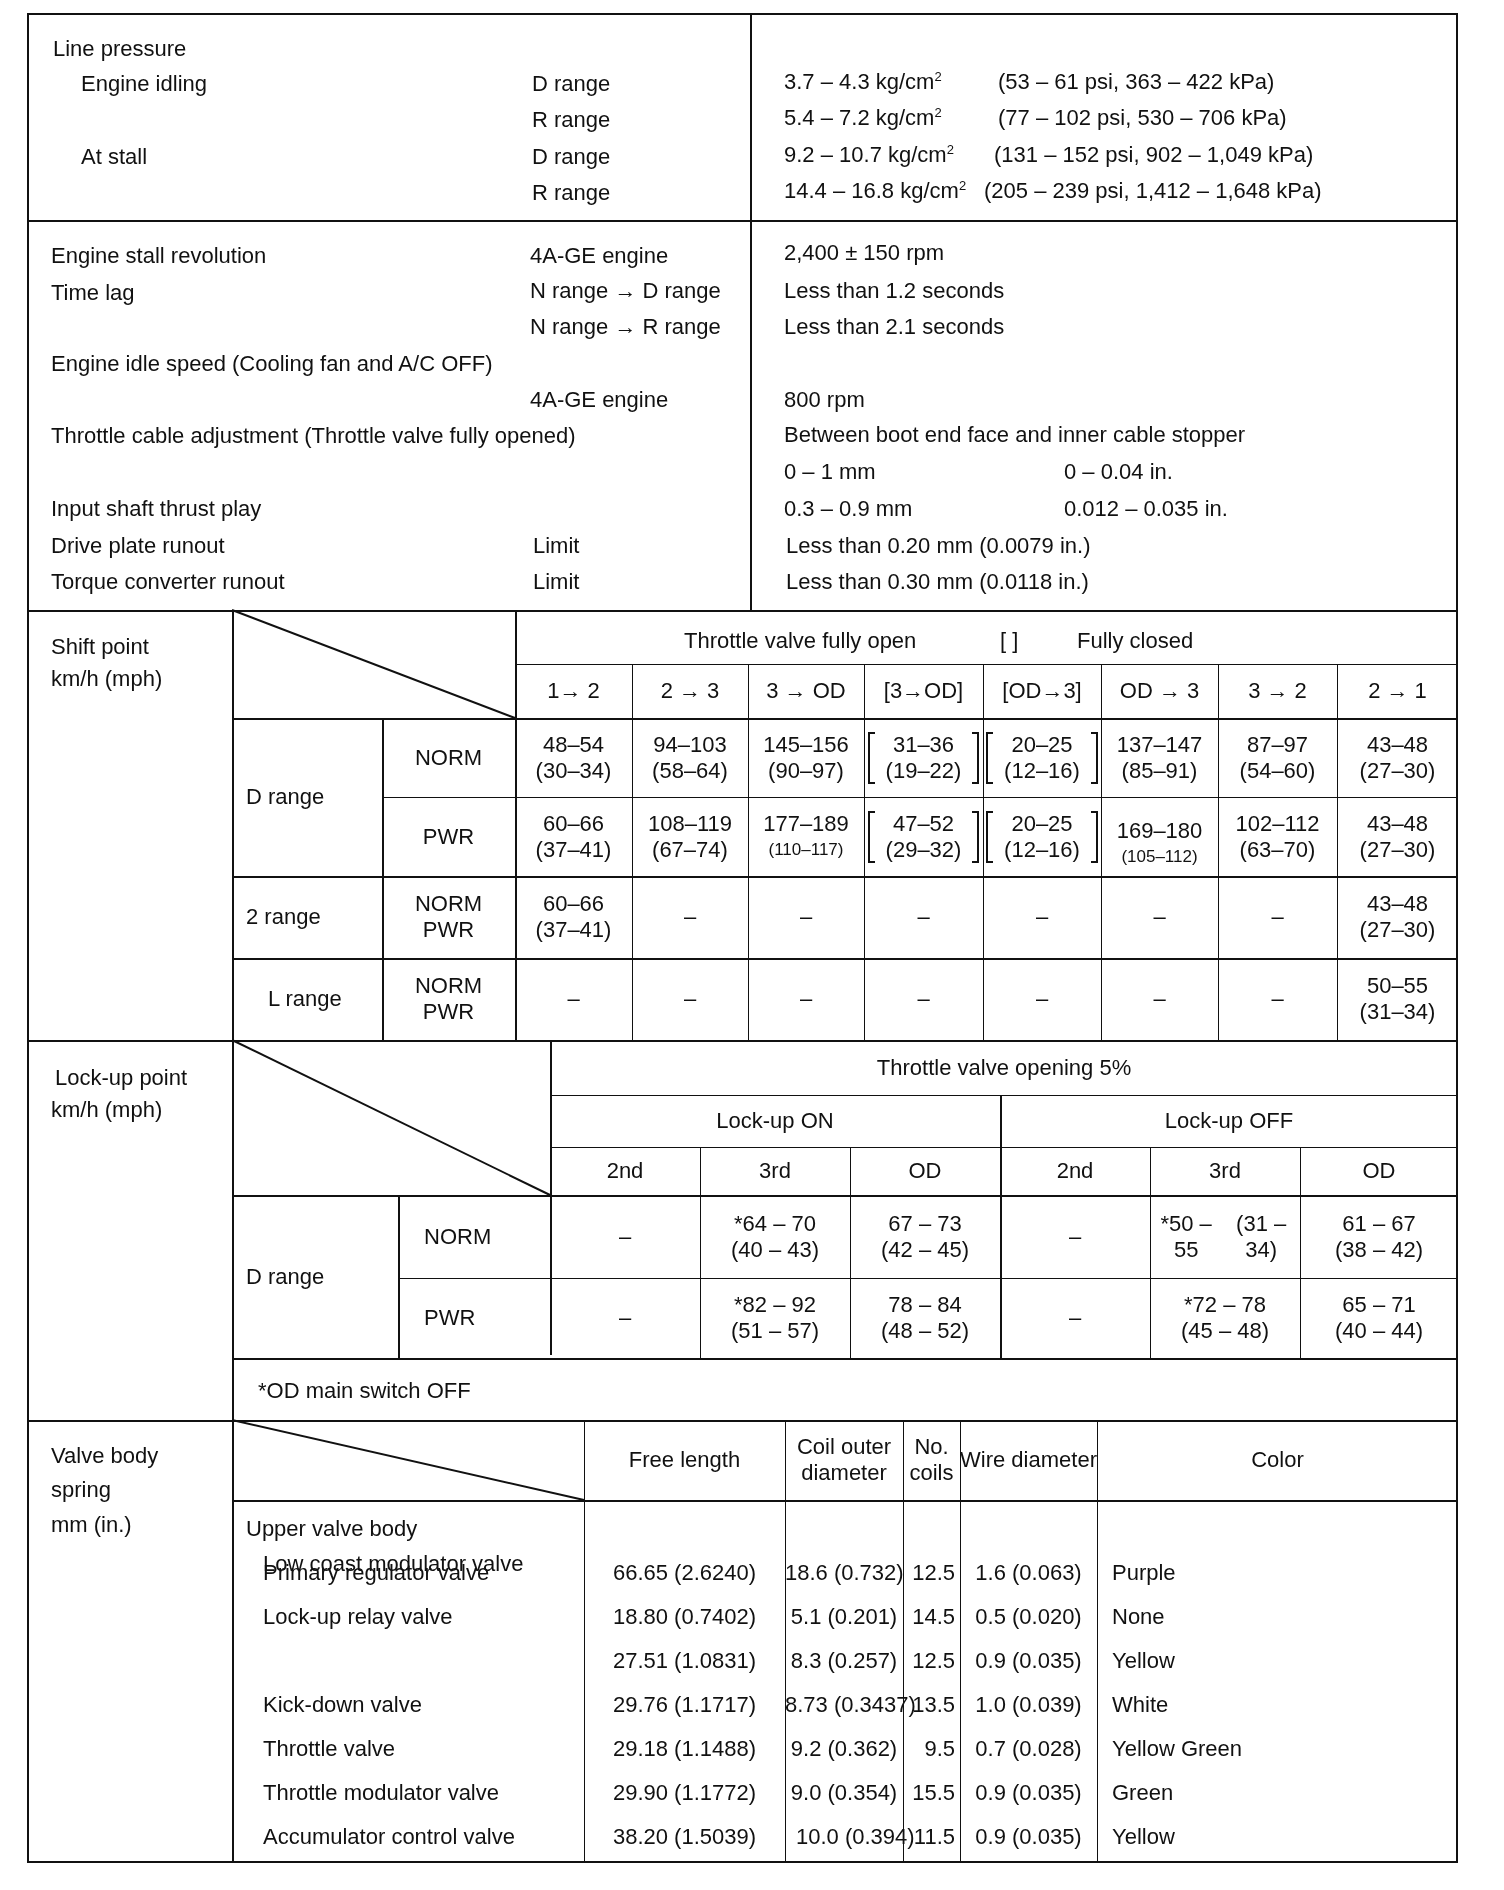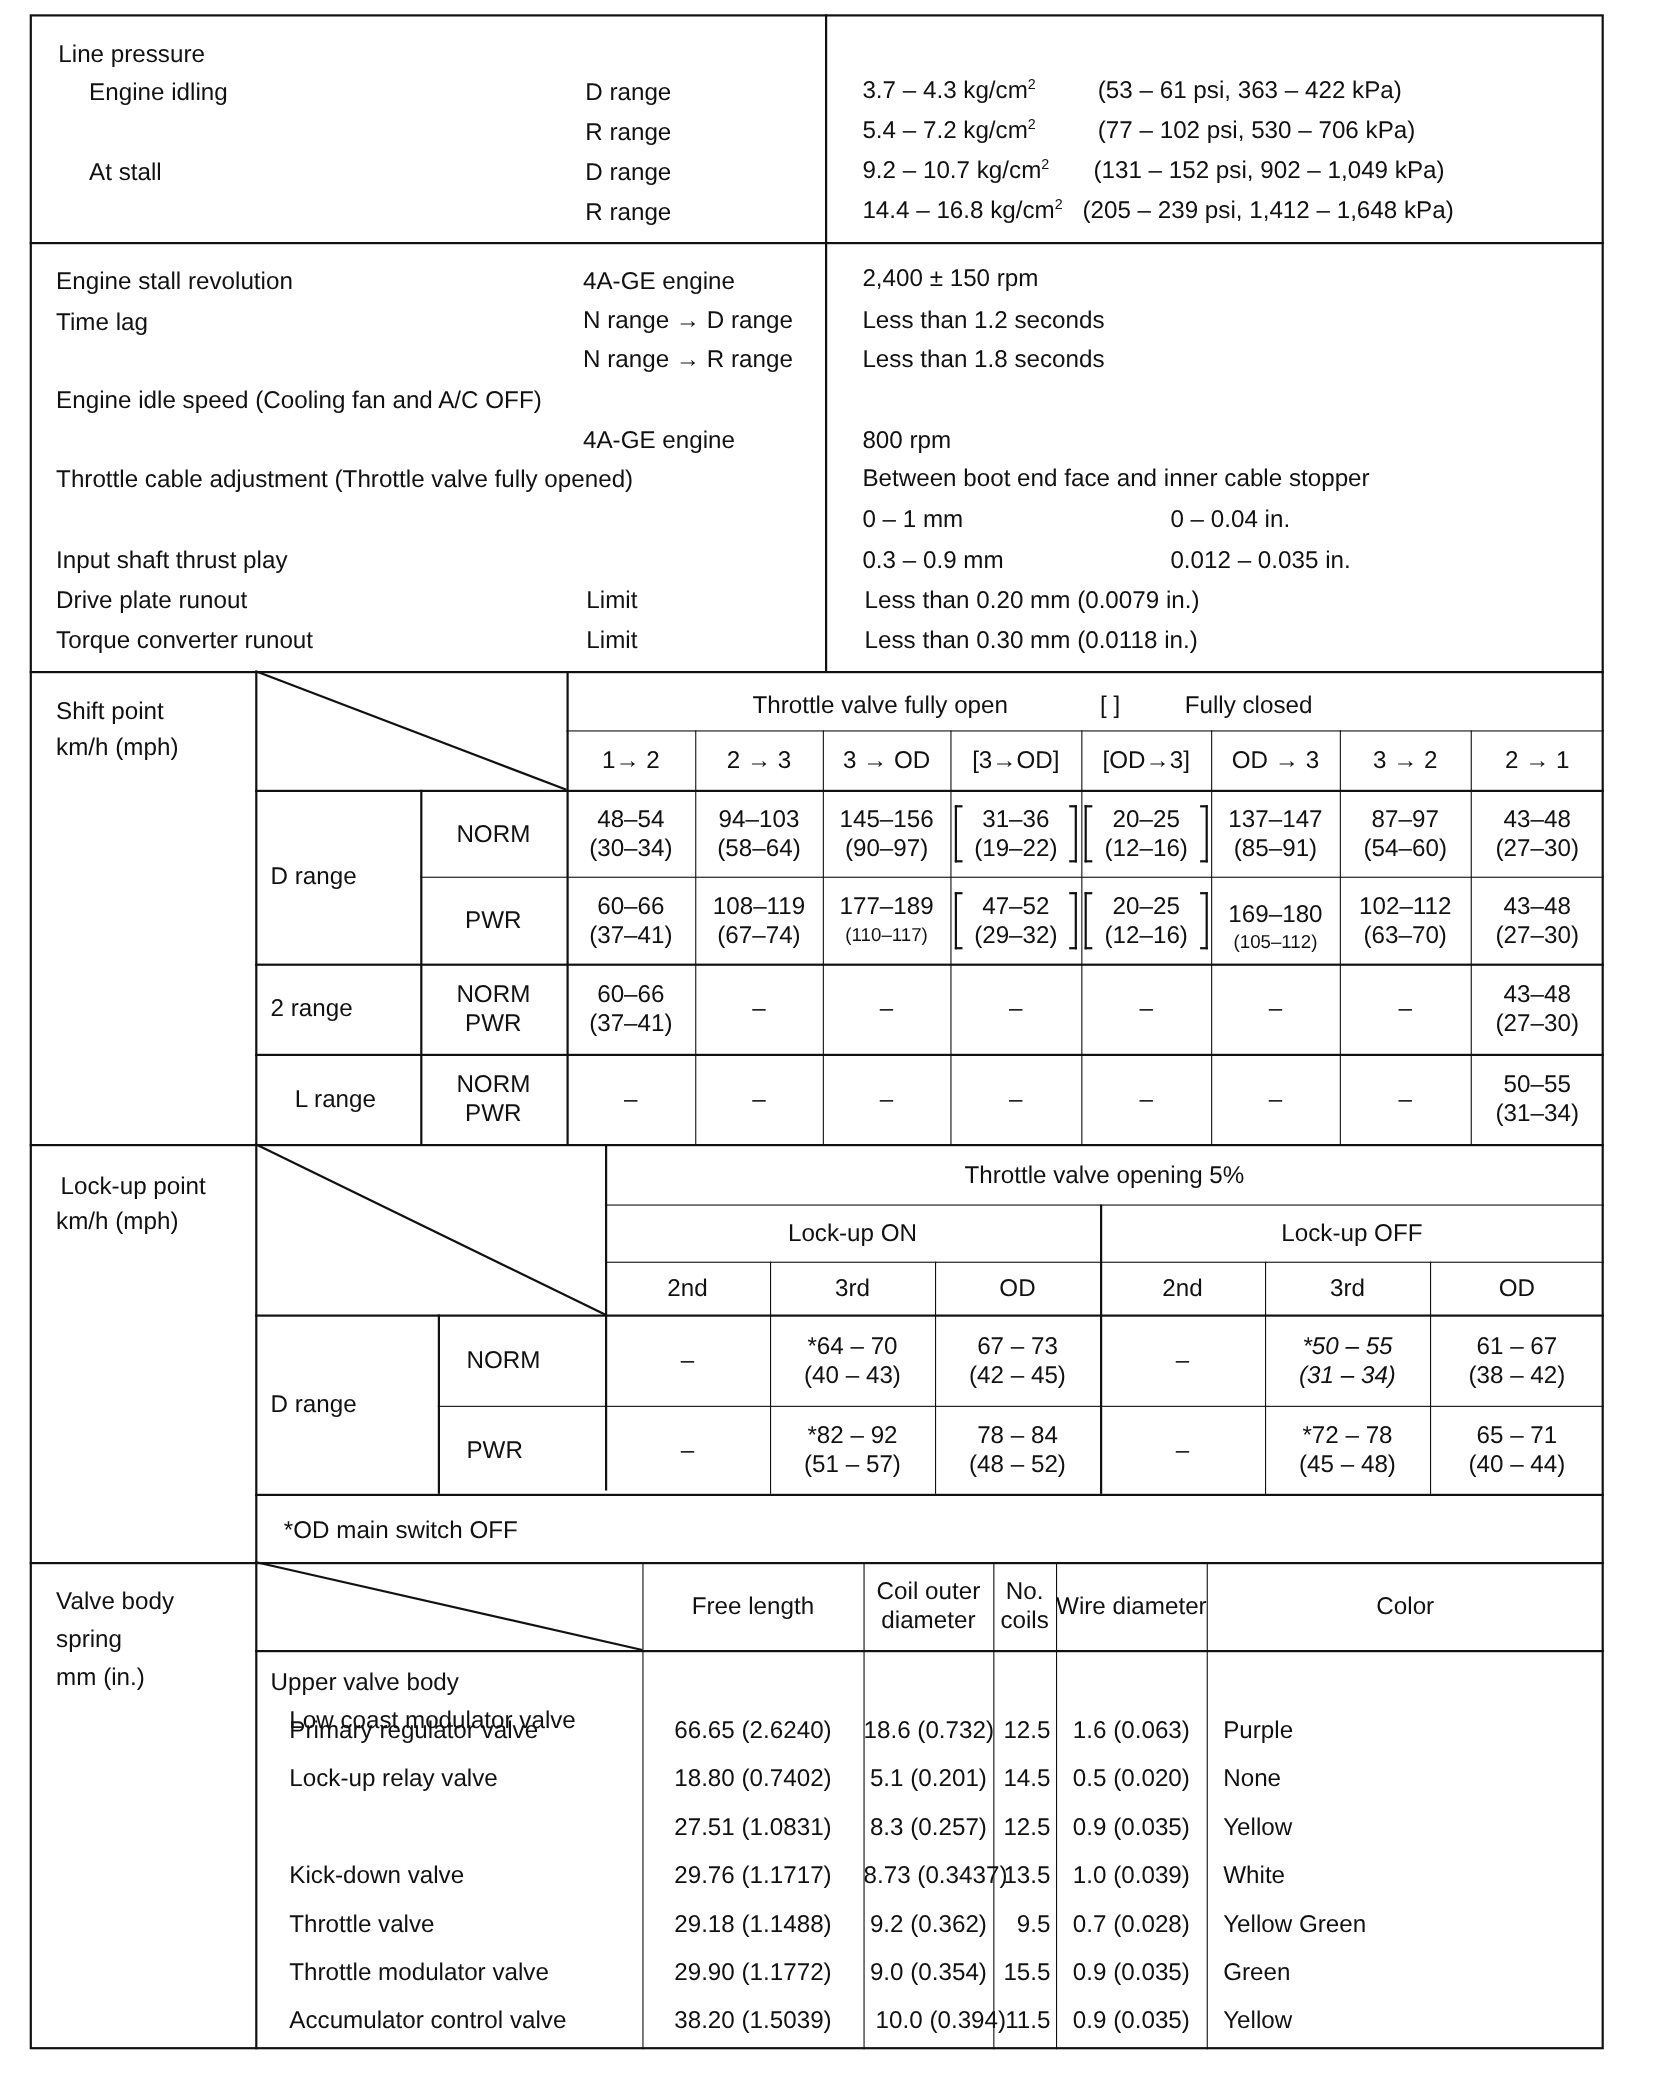--- a/index.html
+++ b/index.html
@@ -50,21 +50,21 @@
 
 <div class="abs t" style="left:51px; top:243px;">Engine stall revolution</div>
 <div class="abs t" style="left:530px; top:243px;">4A-GE engine</div>
 <div class="abs t" style="left:784px; top:240px;">2,400 ± 150 rpm</div>
 
 <div class="abs t" style="left:51px; top:280px;">Time lag</div>
 <div class="abs t" style="left:530px; top:278px;">N range → D range</div>
 <div class="abs t" style="left:784px; top:278px;">Less than 1.2 seconds</div>
 
 <div class="abs t" style="left:530px; top:314px;">N range → R range</div>
-<div class="abs t" style="left:784px; top:314px;">Less than 1.8 seconds</div>
+<div class="abs t" style="left:784px; top:314px;">Less than 2.1 seconds</div>
 
 <div class="abs t" style="left:51px; top:351px;">Engine idle speed (Cooling fan and A/C OFF)</div>
 
 <div class="abs t" style="left:530px; top:387px;">4A-GE engine</div>
 <div class="abs t" style="left:784px; top:387px;">800 rpm</div>
 
 <div class="abs t" style="left:51px; top:423px;">Throttle cable adjustment (Throttle valve fully opened)</div>
 <div class="abs t" style="left:784px; top:422px;">Between boot end face and inner cable stopper</div>
 
 <div class="abs t" style="left:784px; top:459px;">0 – 1 mm</div>
@@ -361,21 +361,21 @@
       <div>*64 – 70</div>
       <div>(40 – 43)</div>
     </div>
     <div class="cell" style="flex-direction: column; left: 850px; top: 1195px; width: 150px; height: 83px;">
       <div>67 – 73</div>
       <div>(42 – 45)</div>
     </div>
     <div class="cell" style="flex-direction: column; left: 1000px; top: 1195px; width: 150px; height: 83px;">
       <div>–</div>
     </div>
-    <div class="cell" style="flex-direction: column; left: 1150px; top: 1195px; width: 150px; height: 83px; font-style: italic;">
+    <div class="cell" style="flex-direction: row; left: 1150px; top: 1195px; width: 150px; height: 83px;">
       <div>*50 – 55</div>
       <div>(31 – 34)</div>
     </div>
     <div class="cell" style="flex-direction: column; left: 1300px; top: 1195px; width: 158px; height: 83px;">
       <div>61 – 67</div>
       <div>(38 – 42)</div>
     </div>
     <div class="cell" style="flex-direction: column; left: 550px; top: 1278px; width: 150px; height: 80px;">
       <div>–</div>
     </div>

